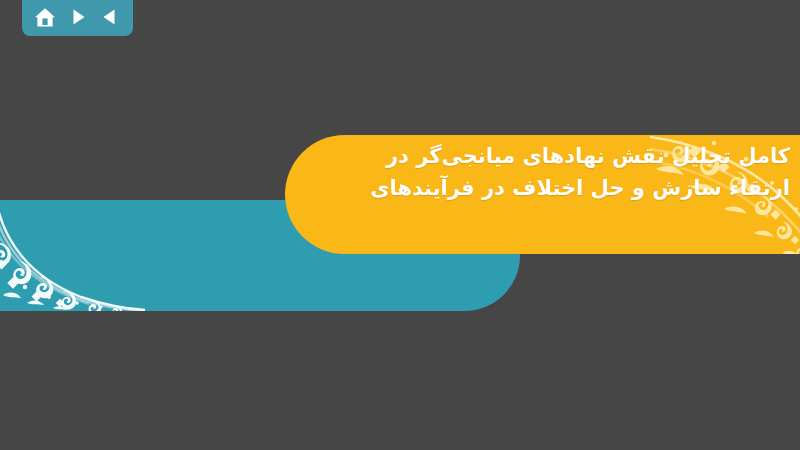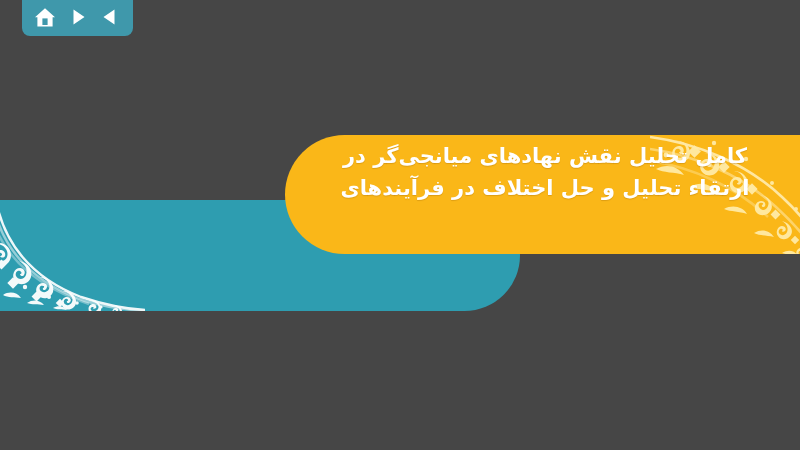--- a/index.html
+++ b/index.html
@@ -90,21 +90,21 @@
     pointer-events: none;
   }
 
   
   #title-block {
     position: absolute;
     left: 300px;
     top: 140px;
     width: 490px;
     z-index: 30;
-    text-align: center;
+    text-align: right;
     direction: rtl;
     color: #ffffff;
     font-size: 21px;
     line-height: 32px;
     font-weight: 700;
     text-shadow: 0 1px 1px rgba(120,70,0,.22);
     pointer-events: none;
   }
   #title-block .tline { display: block; white-space: nowrap; }
 </style>
@@ -173,21 +173,21 @@
         <path d="M104 98 c8 -5 16 -2 20 4 c-7 -2 -14 -1 -20 -4z"></path>
         <path d="M132 118 c7 -4 13 -2 16 3 c-6 -2 -11 -1 -16 -3z"></path>
         <path d="M158 44 c6 4 9 11 7 17 c-4 -5 -5 -11 -7 -17z"></path>
         <path d="M170 70 c5 5 7 12 5 18 c-3 -6 -3 -12 -5 -18z"></path>
       </g>
     </svg>
   </div>
 
   <div id="title-block">
     <span class="tline">کامل تحلیل نقش نهادهای میانجی‌گر در</span>
-    <span class="tline">ارتقاء تحلیل و حل اختلاف در فرآیندهای</span>
+    <span class="tline">ارتقاء سازش و حل اختلاف در فرآیندهای</span>
   </div>
 
   <div id="nav-bar">
     <div class="nav-btn">
       <svg width="20" height="20" viewBox="0 0 20 20">
         <polygon points="14.5,2.5 14.5,17.5 3.5,10" fill="#ffffff"></polygon>
       </svg>
     </div>
     <div class="nav-btn">
       <svg width="20" height="20" viewBox="0 0 20 20">

